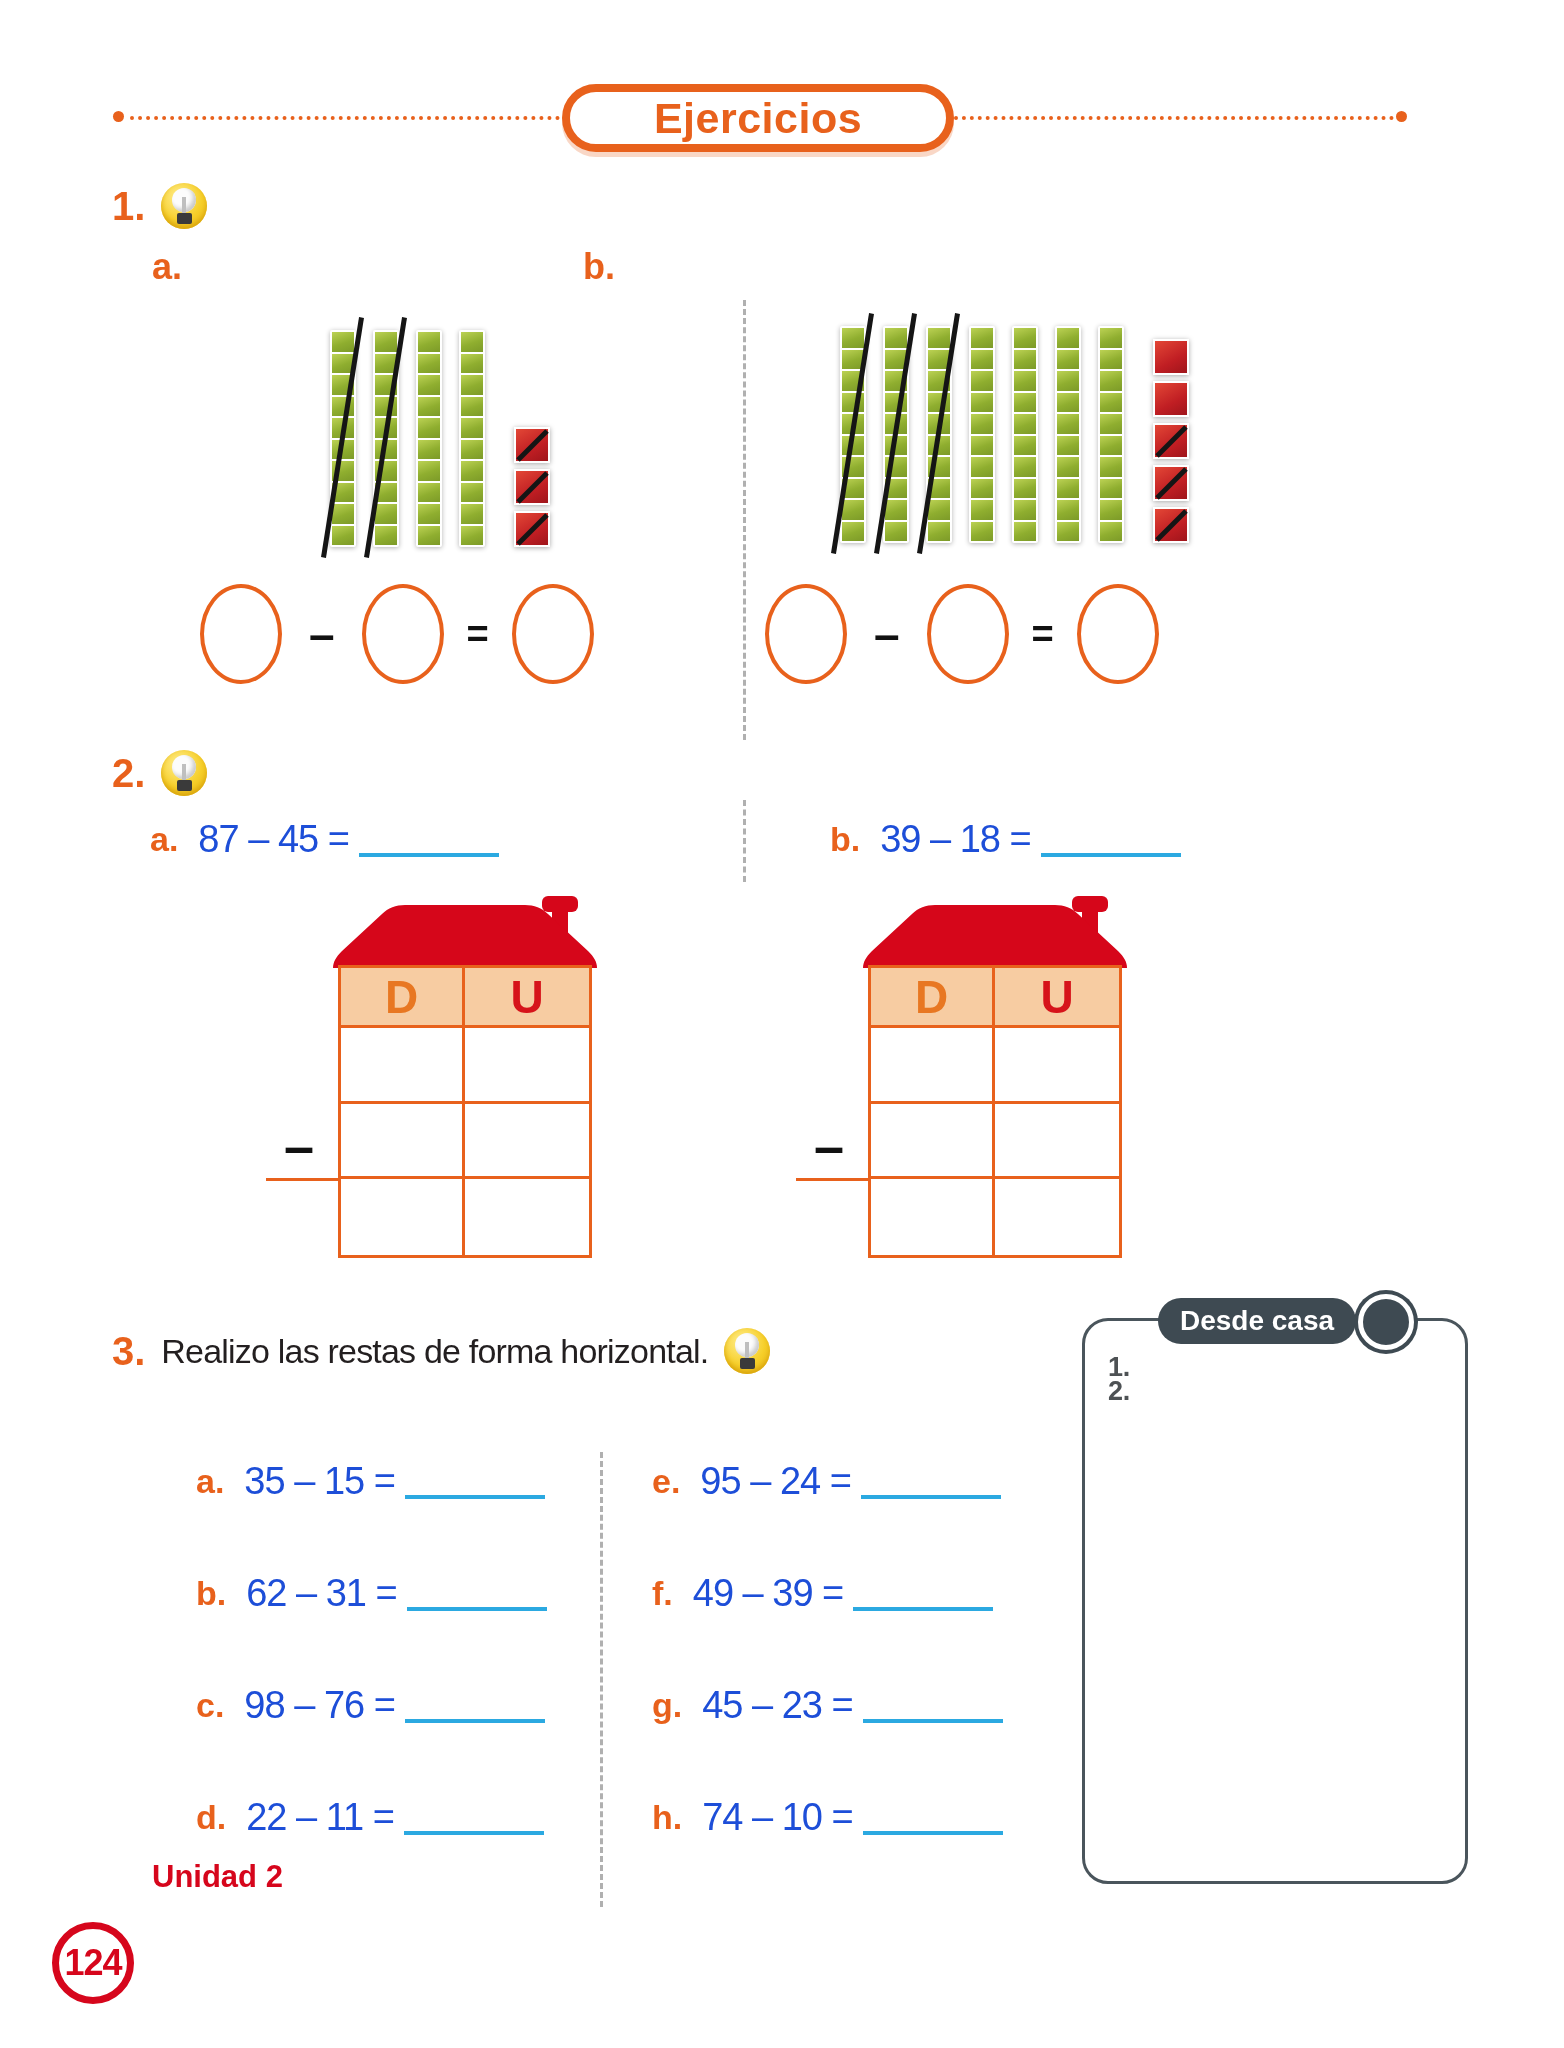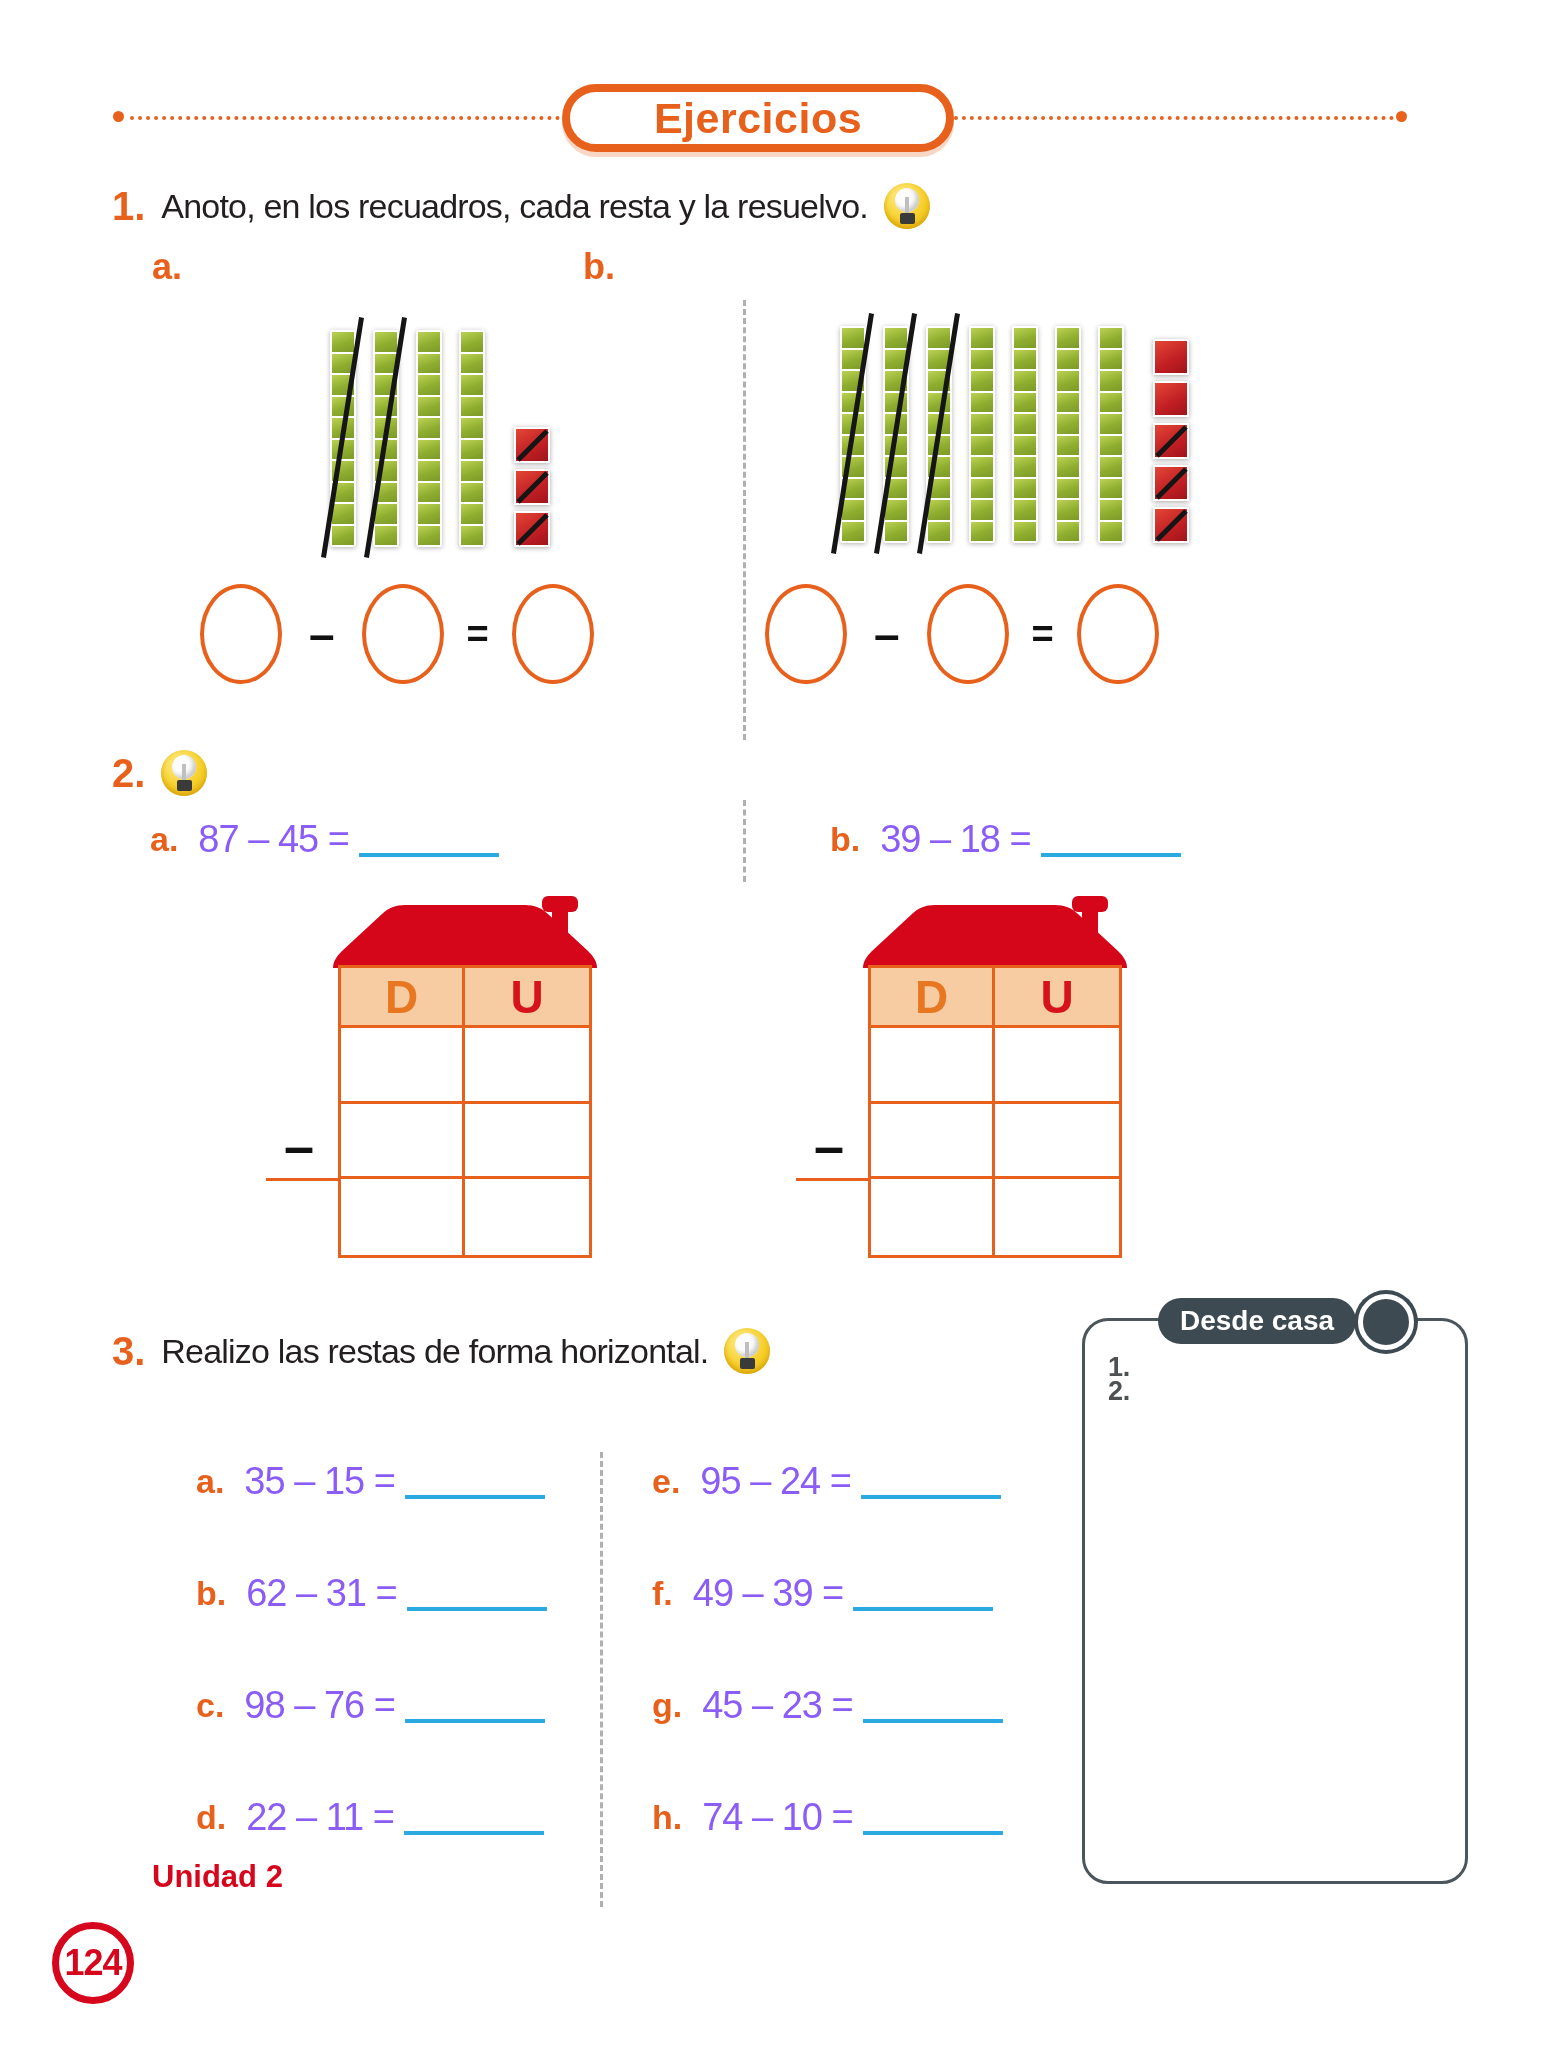--- a/index.html
+++ b/index.html
@@ -49,21 +49,21 @@
   .answer-circle{width:74px;height:92px;border:4.5px solid #E8611C;border-radius:50%;background:#fff;}
   .eq-minus{font-size:46px;font-weight:700;color:#111;margin:0 27px;}
   .eq-equals{font-size:38px;font-weight:700;color:#111;margin:0 23px;}
 
   
   .vdivider{position:absolute;width:0;border-left:3px dashed #b0b0b0;}
 
   
   .subtraction-line{position:absolute;display:flex;align-items:center;}
   .sub-label{font-size:34px;font-weight:800;color:#E8611C;margin-right:20px;}
-  .sub-expr{font-size:38px;letter-spacing:-1px;color:#8b5cf6;}
+  .sub-expr{font-size:38px;letter-spacing:-1px;color:#1d4ed8;}
   .answer-line{width:140px;height:0;border-bottom:4px solid #2BA9E1;margin-left:10px;align-self:flex-end;margin-bottom:4px;}
 
   .house{position:absolute;width:345px;height:380px;}
   .roof{position:absolute;left:68px;top:6px;}
   .vtable{position:absolute;left:76px;top:75px;width:254px;height:293px;border:3.5px solid #E8611C;
     box-sizing:border-box;display:grid;grid-template-columns:1fr 1fr;grid-template-rows:60px 1fr 1fr 1fr;background:#fff;}
   .vcell{border-right:3.5px solid #E8611C;border-bottom:3.5px solid #E8611C;display:flex;align-items:center;justify-content:center;}
   .vcell.last-col{border-right:none;}
   .vcell.last-row{border-bottom:none;}
   .vcell.head{background:#F7CCA2;font-size:46px;font-weight:800;}
@@ -101,21 +101,20 @@
   <div class="enddot left"></div>
   <div class="dotline left"></div>
   <div class="title-pill">
     <span>Ejercicios</span>
   </div>
   <div class="dotline right"></div>
   <div class="enddot right"></div>
 
   <div class="ex-head" style="left:112px;top:183px;">
     <span class="ex-num">1.</span>
-    <span class="ex-prompt">Anoto, en los recuadros, cada resta y la resuelvo.</span>
     <span class="bulb">
         <span class="bulb-glass"></span>
         <span class="bulb-base"></span>
       </span>
   </div>
 
   <div class="item-label" style="left:152px;top:246px;">a.</div>
   <div class="blocks" style="left:330px;top:330px;">
       <div class="rod">
         <div class="cube"></div>

